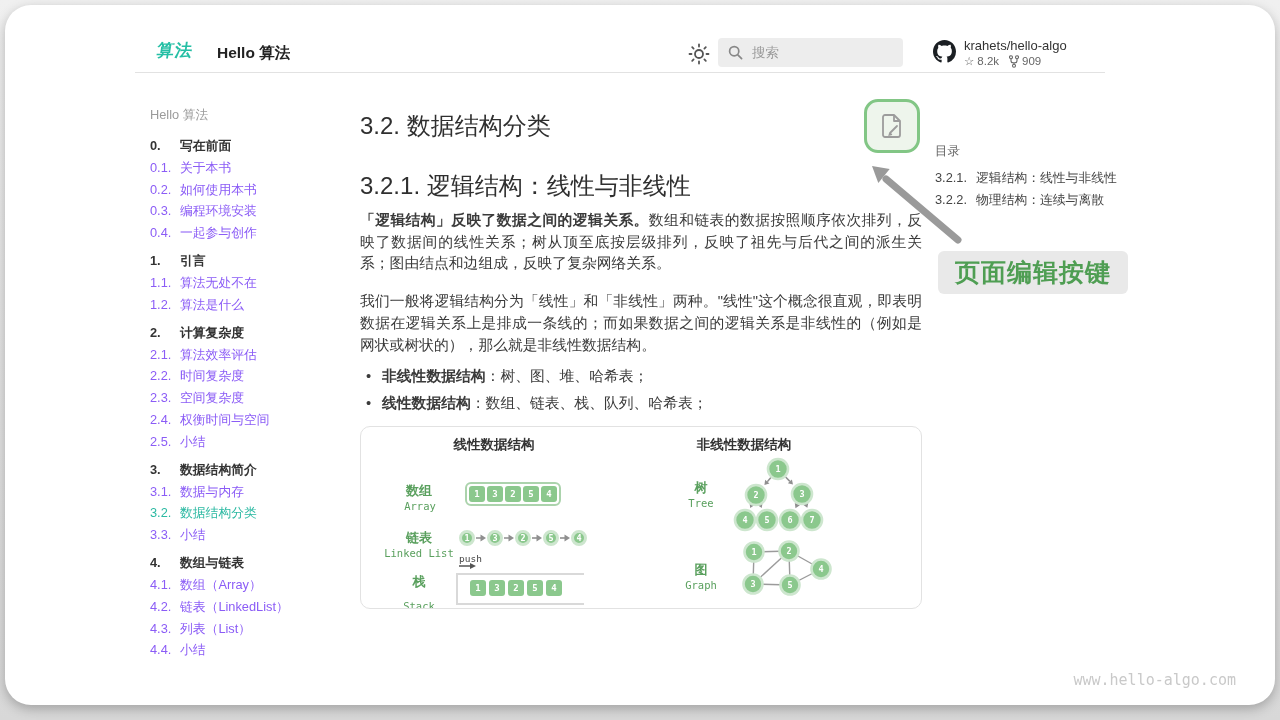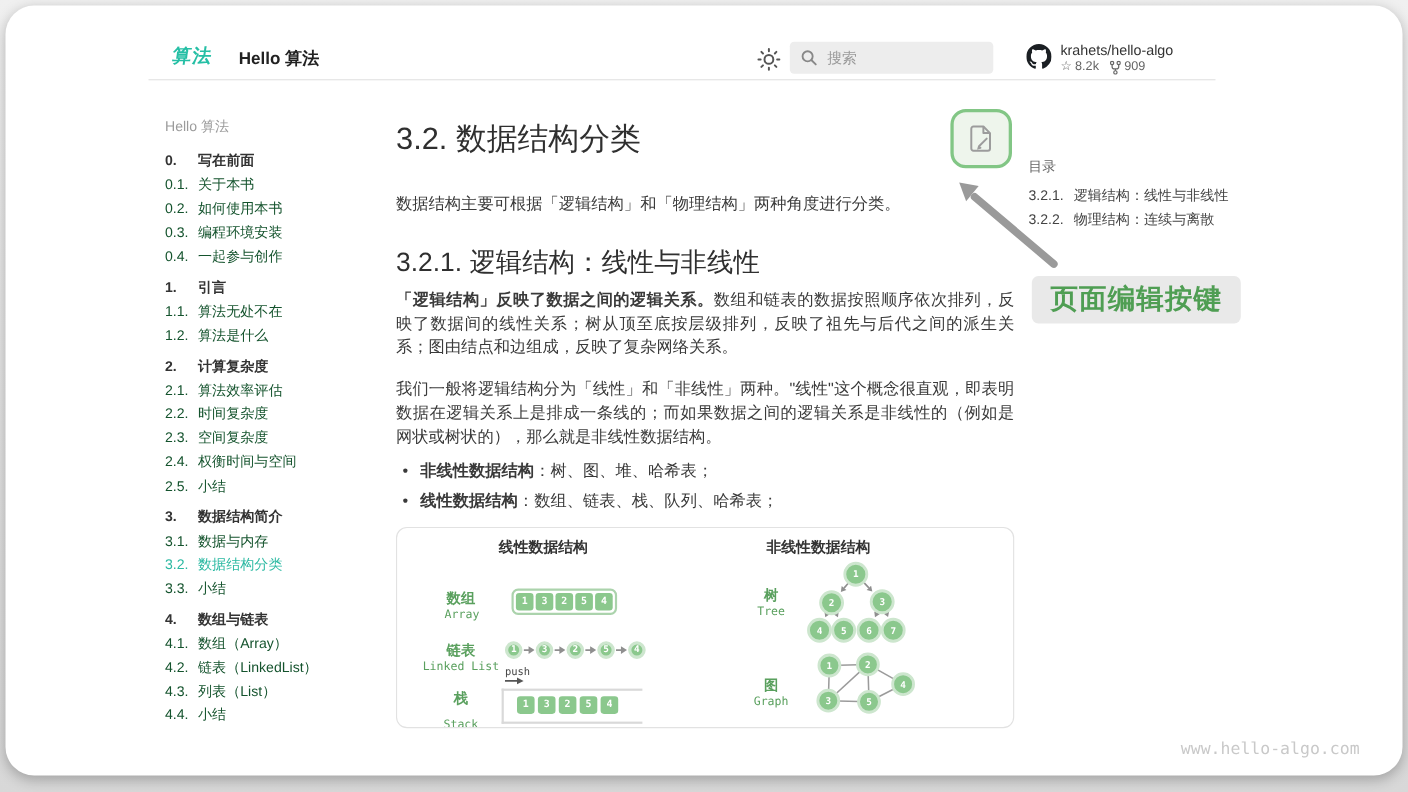--- a/index.html
+++ b/index.html
@@ -24,28 +24,28 @@
   .gh-icon { width:23px; height:23px; margin-top:2px; }
   .gh-text { margin-left:8px; }
   .gh-repo { font-size:13px; color:#333; line-height:16px; }
   .gh-stats { font-size:11.5px; color:#666; line-height:15px; display:flex; align-items:center; gap:3px; }
   .gh-stats .fork { margin-left:7px; }
   .header-divider { position:absolute; left:130px; top:67px; width:970px; height:1px; background:#e2e2e2; }
 
   
   .sidebar { position:absolute; left:145px; top:102px; width:195px; }
   .site-label { font-size:12.8px; color:#9b9b9b; margin-bottom:15px; }
-  .side-item { display:flex; font-size:12.8px; color:#14532d; margin-bottom:8.8px; line-height:13px; cursor:pointer; }
+  .side-item { display:flex; font-size:12.8px; color:#8b5cf6; margin-bottom:8.8px; line-height:13px; cursor:pointer; }
   .side-item .num { width:30px; flex:0 0 auto; }
   .side-item.bold { font-weight:700; color:#333; margin-top:15px; }
   .side-item.active { color:#2bb9a2; }
 
   
   .main { position:absolute; left:355px; top:91px; width:562px; color:#3a3a3a; }
-  .main h1 { margin-top:12px; font-size:28px; line-height:36px; font-weight:400; color:#2f2f2f; }
+  .main h1 { margin-top:12px; font-size:24px; line-height:36px; font-weight:400; color:#2f2f2f; }
   .main .p1 { margin-top:31px; font-size:14.8px; line-height:22px; }
   .main h2 { margin-top:27px; font-size:24px; line-height:30px; font-weight:400; color:#2f2f2f; }
   .main .p2 { margin-top:9px; font-size:14.8px; line-height:21.7px; text-align:justify; }
   .main .p3 { margin-top:16px; font-size:14.8px; line-height:21.7px; text-align:justify; }
   .main ul { margin-top:9px; list-style:none; }
   .main li { font-size:14.8px; line-height:22px; margin-bottom:5px; padding-left:22px; position:relative; }
   .main li::before { content:"•"; position:absolute; left:6px; color:#3a3a3a; }
 
   
   .figure { position:relative; margin-top:12px; width:562px; height:183px; border:1px solid #e2e2e2;
@@ -239,21 +239,20 @@
           </div>
           <div class="side-item">
             <span class="num">4.4.</span>
             <span>小结</span>
           </div>
         </div>
     </nav>
 
     <main class="main">
       <h1>3.2. 数据结构分类</h1>
-      <p class="p1">数据结构主要可根据「逻辑结构」和「物理结构」两种角度进行分类。</p>
       <h2>3.2.1. 逻辑结构：线性与非线性</h2>
       <p class="p2"><strong>「逻辑结构」反映了数据之间的逻辑关系。</strong><span>数组和链表的数据按照顺序依次排列，反映了数据间的线性关系；树从顶至底按层级排列，反映了祖先与后代之间的派生关系；图由结点和边组成，反映了复杂网络关系。</span></p>
       <p class="p3">我们一般将逻辑结构分为「线性」和「非线性」两种。"线性"这个概念很直观，即表明数据在逻辑关系上是排成一条线的；而如果数据之间的逻辑关系是非线性的（例如是网状或树状的），那么就是非线性数据结构。</p>
       <ul>
         <li><strong>非线性数据结构</strong><span>：树、图、堆、哈希表；</span></li>
         <li><strong>线性数据结构</strong><span>：数组、链表、栈、队列、哈希表；</span></li>
       </ul>
 
       <div class="figure">
         <div class="fig-h" style="left:78px; top:9px; width:110px">线性数据结构</div>

